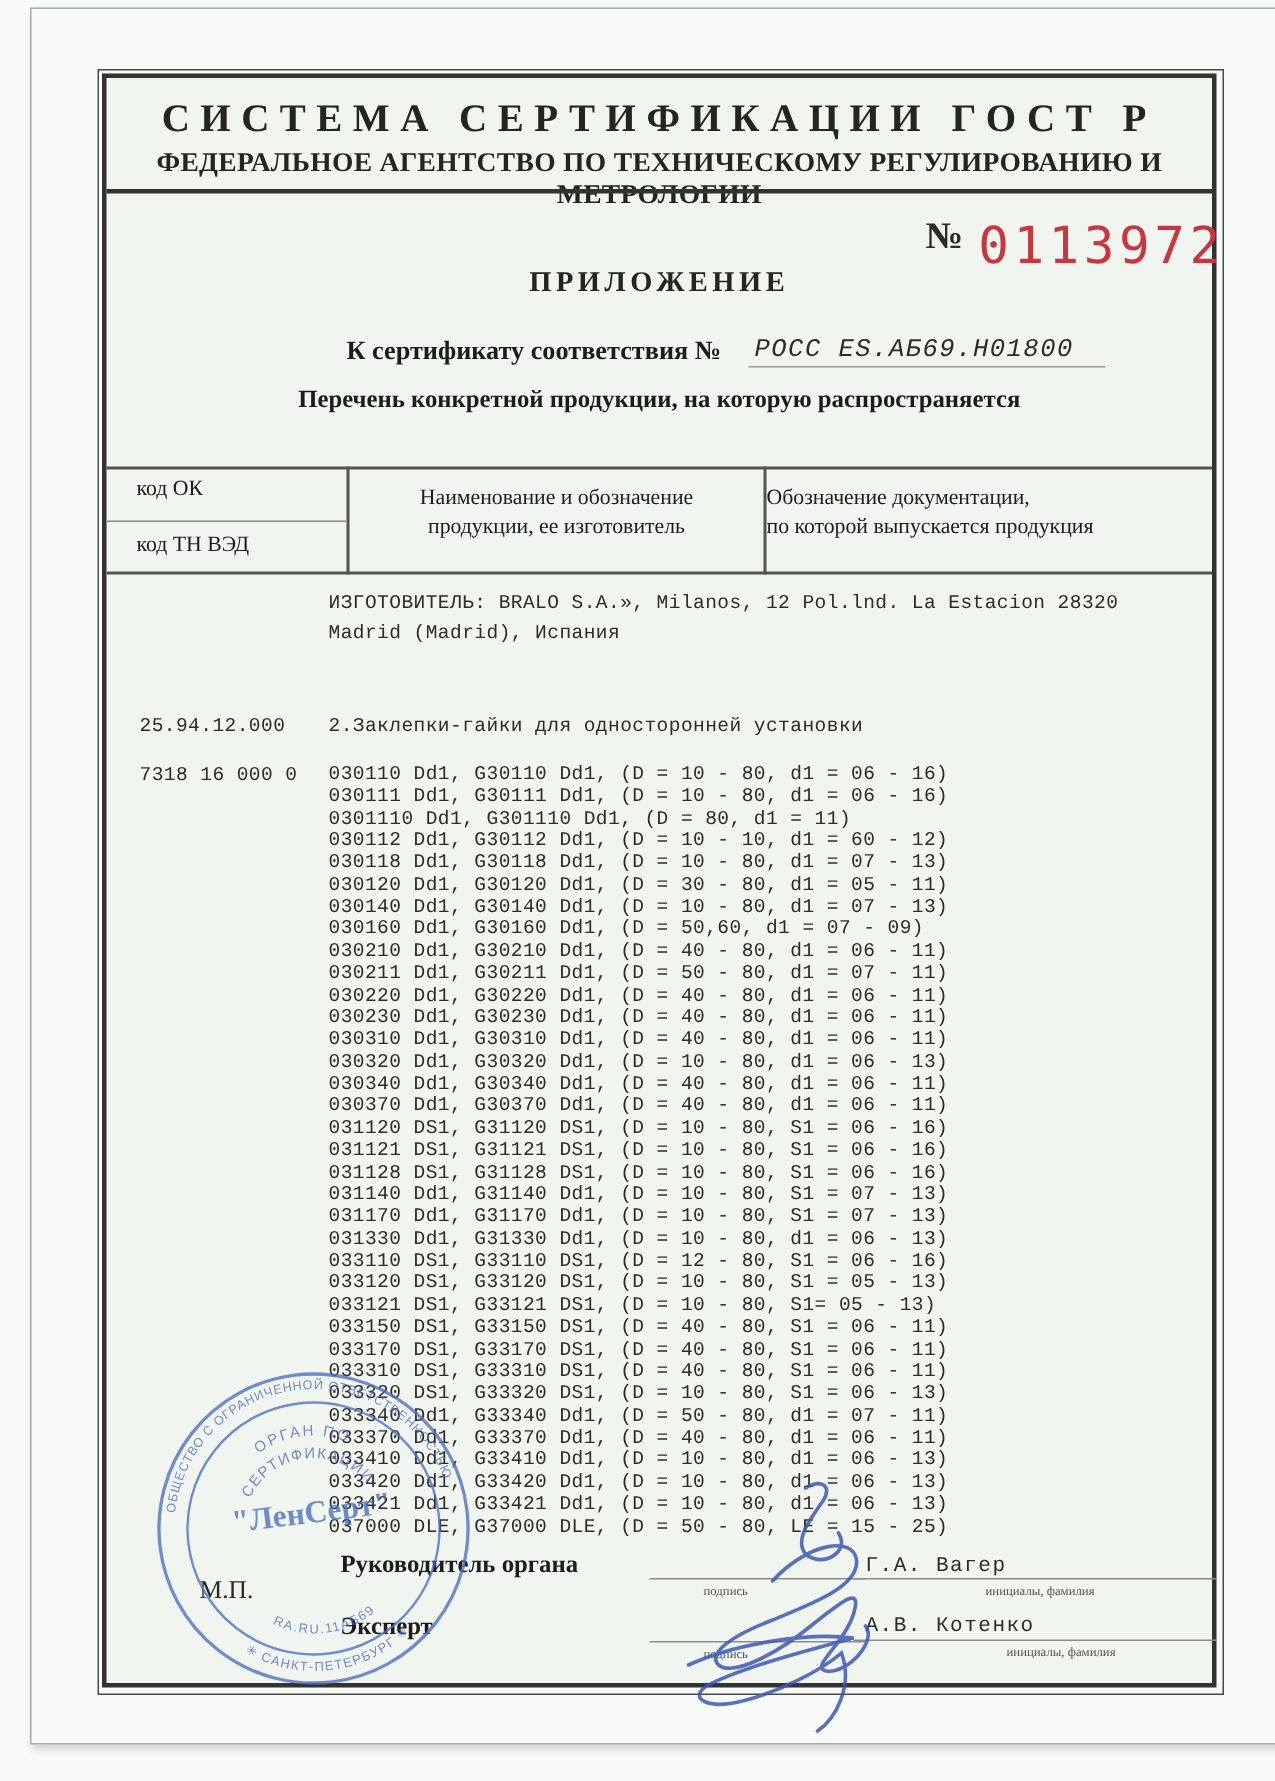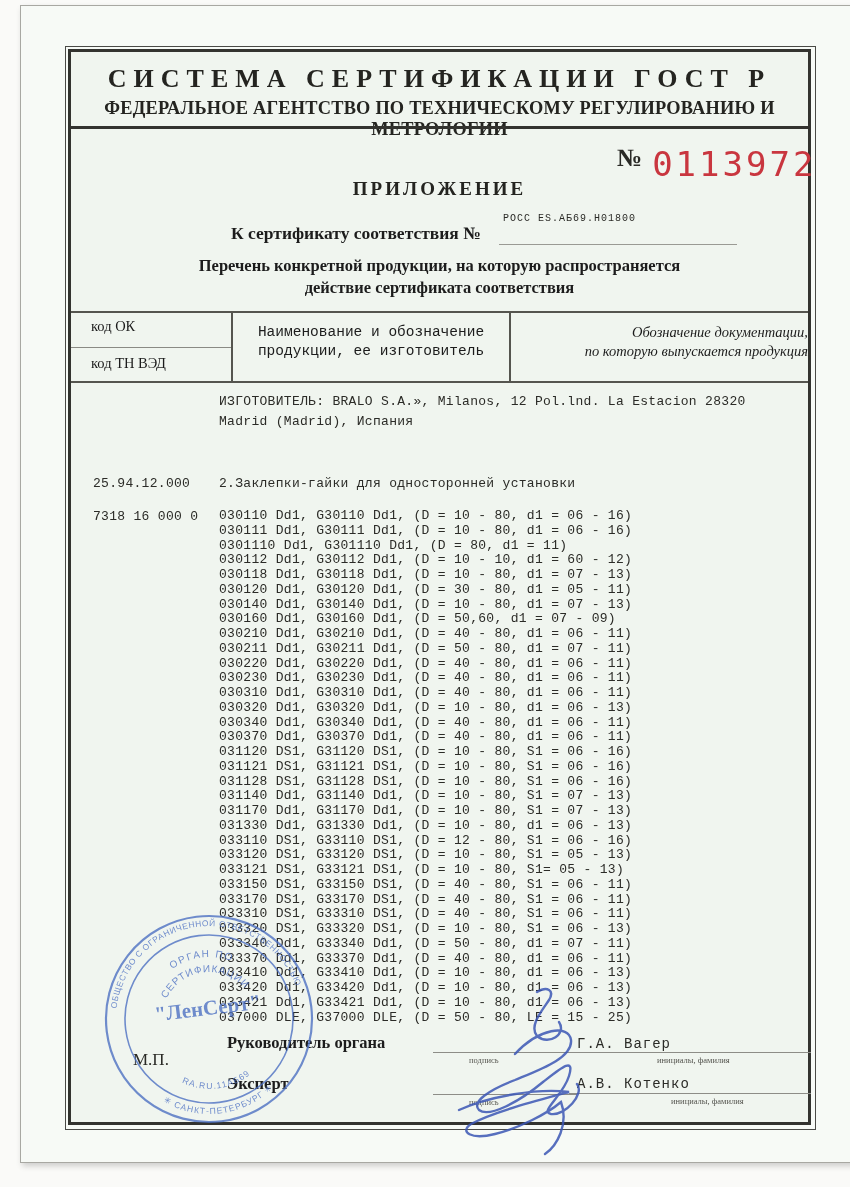--- a/index.html
+++ b/index.html
@@ -22,39 +22,39 @@
       transform:scaleX(1.02);}
   
   .formno{position:absolute;left:596px;top:138px;white-space:nowrap;}
   .formno .nosign{font-size:25px;font-weight:bold;color:#2a2a26;vertical-align:top;}
   .formno .digits{font-family:"DejaVu Sans Mono",monospace;font-size:34px;
       color:#c9363f;letter-spacing:3px;margin-left:10px;}
   
   .title{position:absolute;left:50px;top:172px;width:737px;text-align:center;
       font-size:19px;font-weight:bold;letter-spacing:3px;color:#242420;}
   .cert-label{position:absolute;left:210px;top:217px;font-size:17.5px;font-weight:bold;}
-  .cert-number{position:absolute;left:482px;top:207px;font-family:"Liberation Mono",monospace;
-      font-size:10px;letter-spacing:1px;color:#35352f;}
+  .cert-number{position:absolute;left:482px;top:218px;font-family:"Liberation Mono",monospace;
+      font-size:17px;letter-spacing:1px;color:#35352f;font-style:italic;}
   .cert-underline{position:absolute;left:478px;top:238px;width:238px;height:1px;background:#9a9a94;}
   .sub1{position:absolute;left:50px;top:250px;width:737px;text-align:center;
       font-size:16.5px;font-weight:bold;}
   .sub2{position:absolute;left:50px;top:272px;width:737px;text-align:center;
       font-size:16.5px;font-weight:bold;}
   
   .t-top{position:absolute;left:50px;top:305px;width:737px;height:2px;background:#55554f;}
   .t-bot{position:absolute;left:50px;top:375px;width:737px;height:2px;background:#55554f;}
   .t-v1{position:absolute;left:210px;top:305px;width:2px;height:72px;background:#55554f;}
   .t-v2{position:absolute;left:488px;top:305px;width:2px;height:72px;background:#55554f;}
   .t-split{position:absolute;left:50px;top:341px;width:160px;height:1px;background:#8a8a84;}
   .c-ok{position:absolute;left:70px;top:312px;font-size:14.5px;}
   .c-tnved{position:absolute;left:70px;top:349px;font-size:14.5px;}
   .c2{position:absolute;left:212px;top:317px;width:276px;text-align:center;
-      font-size:14.5px;line-height:19px;font-family:Liberation Mono, monospace;}
-  .c3{position:absolute;left:490px;top:317px;width:297px;text-align:right;
-      font-size:14.5px;line-height:19px;font-style:italic;}
+      font-size:14.5px;line-height:19px;}
+  .c3{position:absolute;left:490px;top:317px;width:297px;text-align:left;
+      font-size:14.5px;line-height:19px;}
   
   .mono{font-family:"Liberation Mono",monospace;color:#2b2b27;}
   .manu{position:absolute;left:198px;top:386px;font-size:13px;line-height:20px;letter-spacing:.3px;font-family:Liberation Mono, monospace;}
   .code-ok{position:absolute;left:72px;top:470px;font-size:13px;letter-spacing:.3px;}
   .sec-title{position:absolute;left:198px;top:470px;font-size:13px;letter-spacing:.3px;}
   .code-tnved{position:absolute;left:72px;top:503px;font-size:13px;letter-spacing:.3px;}
   .items{position:absolute;left:198px;top:503px;font-size:13px;line-height:14.75px;
       letter-spacing:.3px;white-space:pre;}
   
   .role1{position:absolute;left:206px;top:1027px;font-size:16.5px;font-weight:bold;}
@@ -92,36 +92,35 @@
 
     <div class="formno">
       <span class="nosign">№</span><span class="digits">0113972</span>
     </div>
 
     <div class="title">ПРИЛОЖЕНИЕ</div>
     <div class="cert-label">К сертификату соответствия №</div>
     <div class="cert-number mono">РОСС ES.АБ69.Н01800</div>
     <div class="cert-underline"></div>
     <div class="sub1">Перечень конкретной продукции,  на которую распространяется</div>
-    <div class="sub2">действие сертификата соответствия</div>
 
     <div class="t-top"></div>
     <div class="t-bot"></div>
     <div class="t-v1"></div>
     <div class="t-v2"></div>
     <div class="t-split"></div>
     <div class="c-ok">код ОК</div>
     <div class="c-tnved">код ТН ВЭД</div>
     <div class="c2">
       <div>Наименование и обозначение</div>
       <div>продукции, ее изготовитель</div>
     </div>
     <div class="c3">
       <div>Обозначение документации,</div>
-      <div>по которую выпускается продукция</div>
+      <div>по которой выпускается продукция</div>
     </div>
 
     <div class="manu mono">
       <div>ИЗГОТОВИТЕЛЬ: BRALO S.A.», Milanos, 12 Pol.lnd. La Estacion 28320</div>
       <div>Madrid (Madrid), Испания</div>
     </div>
     <div class="code-ok mono">25.94.12.000</div>
     <div class="sec-title mono">2.Заклепки-гайки для односторонней установки</div>
     <div class="code-tnved mono">7318 16 000 0</div>
     <div class="items mono"><div>030110 Dd1, G30110 Dd1, (D = 10 - 80, d1 = 06 - 16)</div><div>030111 Dd1, G30111 Dd1, (D = 10 - 80, d1 = 06 - 16)</div><div>0301110 Dd1, G301110 Dd1, (D = 80, d1 = 11)</div><div>030112 Dd1, G30112 Dd1, (D = 10 - 10, d1 = 60 - 12)</div><div>030118 Dd1, G30118 Dd1, (D = 10 - 80, d1 = 07 - 13)</div><div>030120 Dd1, G30120 Dd1, (D = 30 - 80, d1 = 05 - 11)</div><div>030140 Dd1, G30140 Dd1, (D = 10 - 80, d1 = 07 - 13)</div><div>030160 Dd1, G30160 Dd1, (D = 50,60, d1 = 07 - 09)</div><div>030210 Dd1, G30210 Dd1, (D = 40 - 80, d1 = 06 - 11)</div><div>030211 Dd1, G30211 Dd1, (D = 50 - 80, d1 = 07 - 11)</div><div>030220 Dd1, G30220 Dd1, (D = 40 - 80, d1 = 06 - 11)</div><div>030230 Dd1, G30230 Dd1, (D = 40 - 80, d1 = 06 - 11)</div><div>030310 Dd1, G30310 Dd1, (D = 40 - 80, d1 = 06 - 11)</div><div>030320 Dd1, G30320 Dd1, (D = 10 - 80, d1 = 06 - 13)</div><div>030340 Dd1, G30340 Dd1, (D = 40 - 80, d1 = 06 - 11)</div><div>030370 Dd1, G30370 Dd1, (D = 40 - 80, d1 = 06 - 11)</div><div>031120 DS1, G31120 DS1, (D = 10 - 80, S1 = 06 - 16)</div><div>031121 DS1, G31121 DS1, (D = 10 - 80, S1 = 06 - 16)</div><div>031128 DS1, G31128 DS1, (D = 10 - 80, S1 = 06 - 16)</div><div>031140 Dd1, G31140 Dd1, (D = 10 - 80, S1 = 07 - 13)</div><div>031170 Dd1, G31170 Dd1, (D = 10 - 80, S1 = 07 - 13)</div><div>031330 Dd1, G31330 Dd1, (D = 10 - 80, d1 = 06 - 13)</div><div>033110 DS1, G33110 DS1, (D = 12 - 80, S1 = 06 - 16)</div><div>033120 DS1, G33120 DS1, (D = 10 - 80, S1 = 05 - 13)</div><div>033121 DS1, G33121 DS1, (D = 10 - 80, S1= 05 - 13)</div><div>033150 DS1, G33150 DS1, (D = 40 - 80, S1 = 06 - 11)</div><div>033170 DS1, G33170 DS1, (D = 40 - 80, S1 = 06 - 11)</div><div>033310 DS1, G33310 DS1, (D = 40 - 80, S1 = 06 - 11)</div><div>033320 DS1, G33320 DS1, (D = 10 - 80, S1 = 06 - 13)</div><div>033340 Dd1, G33340 Dd1, (D = 50 - 80, d1 = 07 - 11)</div><div>033370 Dd1, G33370 Dd1, (D = 40 - 80, d1 = 06 - 11)</div><div>033410 Dd1, G33410 Dd1, (D = 10 - 80, d1 = 06 - 13)</div><div>033420 Dd1, G33420 Dd1, (D = 10 - 80, d1 = 06 - 13)</div><div>033421 Dd1, G33421 Dd1, (D = 10 - 80, d1 = 06 - 13)</div><div>037000 DLE, G37000 DLE, (D = 50 - 80, LE = 15 - 25)</div></div>

